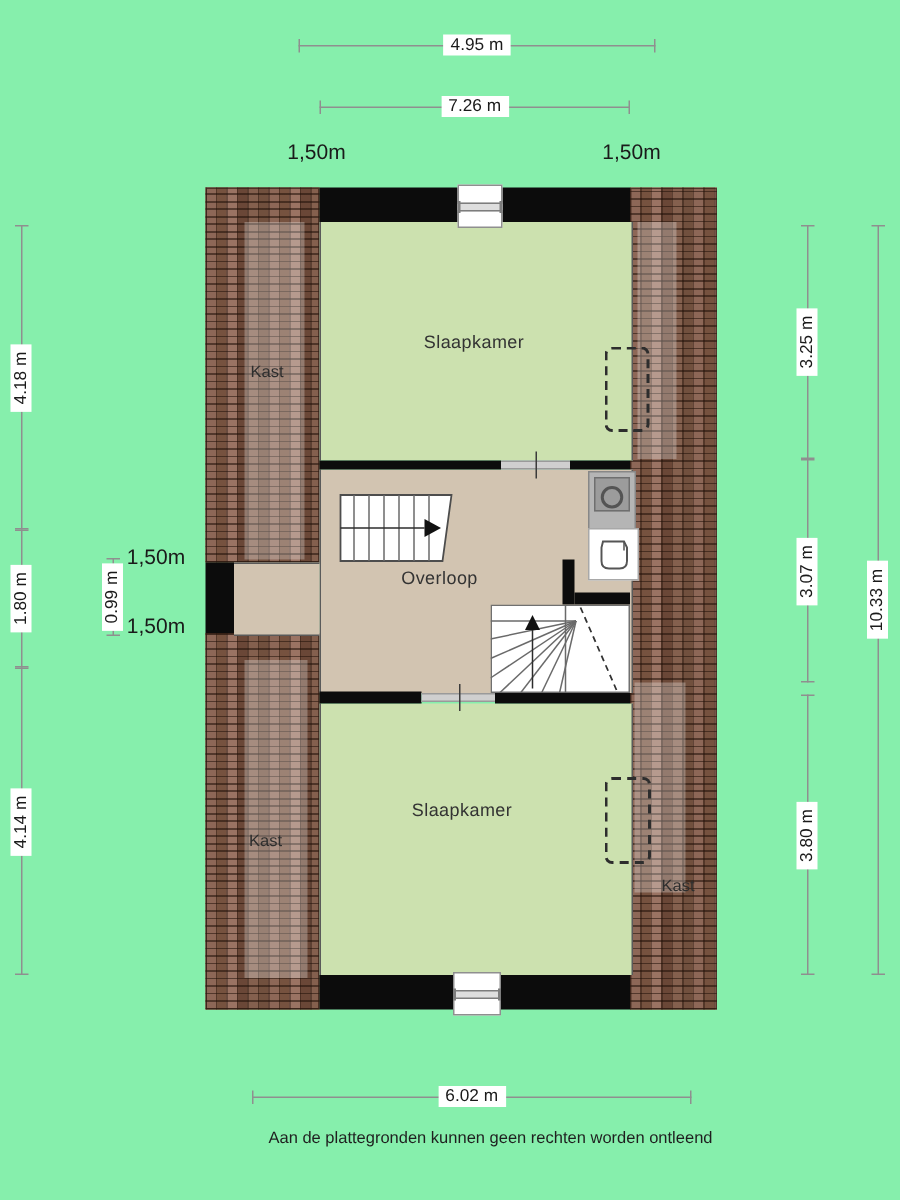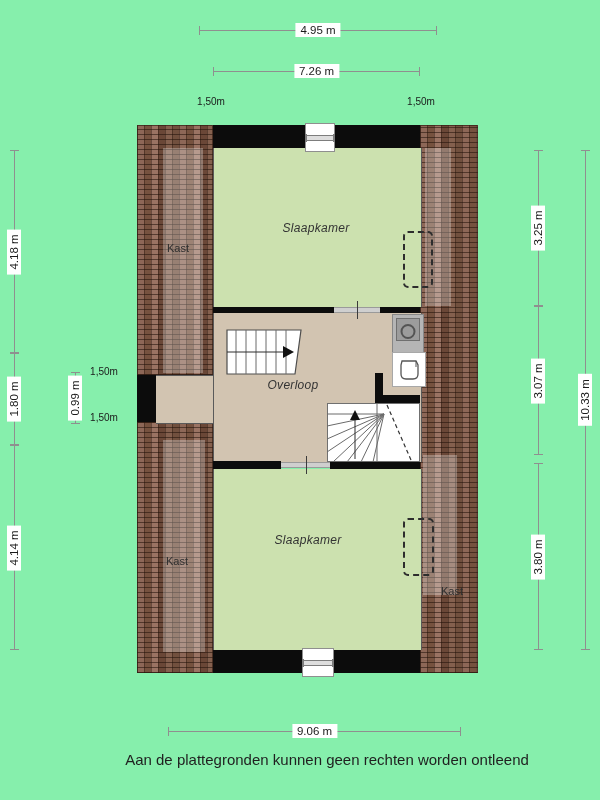--- a/index.html
+++ b/index.html
@@ -15,62 +15,62 @@
   .dim.h .ta{position:absolute;left:0;top:-4px;width:1px;height:9px;background:#8f8f8f;}
   .dim.h .tb{position:absolute;right:0;top:-4px;width:1px;height:9px;background:#8f8f8f;}
   .dim.h .dlabel{position:absolute;left:50%;top:0;transform:translate(-50%,-50%);}
   .dim.v{width:0;}
   .dim.v .ln{top:0;bottom:0;left:0;width:1px;}
   .dim.v .ta{position:absolute;top:0;left:-4px;width:9px;height:1px;background:#8f8f8f;}
   .dim.v .tb{position:absolute;bottom:0;left:-4px;width:9px;height:1px;background:#8f8f8f;}
   .dim.v .dlabel{position:absolute;left:0;top:50%;transform:translate(-50%,-50%) rotate(-90deg);}
   .dlabel{font-size:11.5px;color:#1a1a1a;background:#fff;padding:0 5px;
           white-space:nowrap;line-height:14px;}
-  .smalldim{position:absolute;font-size:10px;color:#1a1a1a;white-space:nowrap;
+  .smalldim{position:absolute;font-size:14px;color:#1a1a1a;white-space:nowrap;
             transform:translate(-50%,-50%);}
 
   
   .roof{position:absolute;background-color:#7b5747;
     background-image:
       repeating-linear-gradient(0deg, rgba(32,16,8,.55) 0px, rgba(32,16,8,.55) 1px, rgba(0,0,0,0) 1px, rgba(0,0,0,0) 5px),
       repeating-linear-gradient(90deg, rgba(32,16,8,.40) 0px, rgba(32,16,8,.40) 1px, rgba(0,0,0,0) 1px, rgba(0,0,0,0) 7px),
       repeating-linear-gradient(90deg, #8d6757 0px, #8d6757 7px, #76523f 7px, #76523f 14px,
         #9a7363 14px, #9a7363 21px, #6a4737 21px, #6a4737 28px,
         #84604e 28px, #84604e 35px, #71503e 35px, #71503e 42px);
     box-shadow:inset 0 0 0 1px rgba(45,25,15,.65);}
   .band{position:absolute;background:rgba(255,255,255,.28);}
   .wall{position:absolute;background:#0c0c0c;}
   .green{position:absolute;background:#cce1af;border-left:1px solid #5a5a5a;border-right:1px solid #5a5a5a;}
   .beige{position:absolute;background:#d2c4b1;}
   .beige.mid{border-left:1px solid #5a5a5a;border-right:1px solid #5a5a5a;}
   .beige.dormer{border-top:1px solid #5a5a5a;border-bottom:1px solid #5a5a5a;}
 
   .rlabel{position:absolute;transform:translate(-50%,-50%);font-size:12px;color:#333;
-          letter-spacing:.3px;white-space:nowrap;font-style:italic;}
+          letter-spacing:.3px;white-space:nowrap;}
   .klabel{position:absolute;transform:translate(-50%,-50%);font-size:11px;color:#2e2e2e;white-space:nowrap;}
 
   .window{position:absolute;background:#fff;border:1px solid #8f8f8f;}
   .window .bar{position:absolute;left:-1px;right:-1px;top:50%;height:4px;transform:translateY(-50%);
                background:#dedede;border-top:1px solid #7d7d7d;border-bottom:1px solid #7d7d7d;}
   .window .bar:before,.window .bar:after{content:"";position:absolute;top:-2px;width:2px;height:8px;background:#7d7d7d;}
   .window .bar:before{left:0;} .window .bar:after{right:0;}
 
   .door{position:absolute;background:#cfcfcf;border-top:1px solid #9a9a9a;border-bottom:1px solid #9a9a9a;}
   .door .tick{position:absolute;left:50%;top:-7px;bottom:-7px;width:1px;background:#3b3b3b;}
 
   .dashed{position:absolute;border:2px dashed #2d2d2d;border-radius:5px;}
 
   .washer{position:absolute;background:#b5b5b5;border:1px solid #878787;}
   .washer .sq{position:absolute;left:3px;top:3px;right:3px;height:21px;background:#9c9c9c;border:1px solid #6f6f6f;}
   .washer .drum{position:absolute;left:50%;top:5px;width:11px;height:11px;transform:translateX(-50%);
                 border:2px solid #545454;border-radius:50%;}
   .fixture{position:absolute;background:#fff;border:1px solid #a8a8a8;}
 
   .footer{position:absolute;left:54px;width:546px;text-align:center;color:#1f1f1f;}
-  .footer .l1{font-size:15px;line-height:13px;}
+  .footer .l1{font-size:11px;line-height:13px;}
   .footer .l2{font-size:10.5px;line-height:13px;}
   svg{display:block;}
 </style>
 </head>
 <body>
 
 <div class="canvas">
 
   <div class="dim h" style="left:199px;top:30px;width:238px;">
     <i class="ln"></i>
@@ -136,21 +136,21 @@
     <i class="ln"></i>
       <i class="ta"></i>
       <i class="tb"></i>
     <span class="dlabel">10.33 m</span>
   </div>
 
   <div class="dim h" style="left:168px;top:731px;width:293px;">
     <i class="ln"></i>
       <i class="ta"></i>
       <i class="tb"></i>
-    <span class="dlabel">9.06 m</span>
+    <span class="dlabel">6.02 m</span>
   </div>
 
   <div class="roof" style="left:137px;top:125px;width:76px;height:250px;"></div>
   <div class="roof" style="left:137px;top:422px;width:76px;height:251px;"></div>
   <div class="roof" style="left:420px;top:125px;width:58px;height:548px;"></div>
 
   <div class="band" style="left:163px;top:148px;width:40px;height:225px;"></div>
   <div class="band" style="left:163px;top:440px;width:42px;height:212px;"></div>
   <div class="band" style="left:425px;top:148px;width:26px;height:158px;"></div>
   <div class="band" style="left:423px;top:455px;width:34px;height:140px;"></div>

